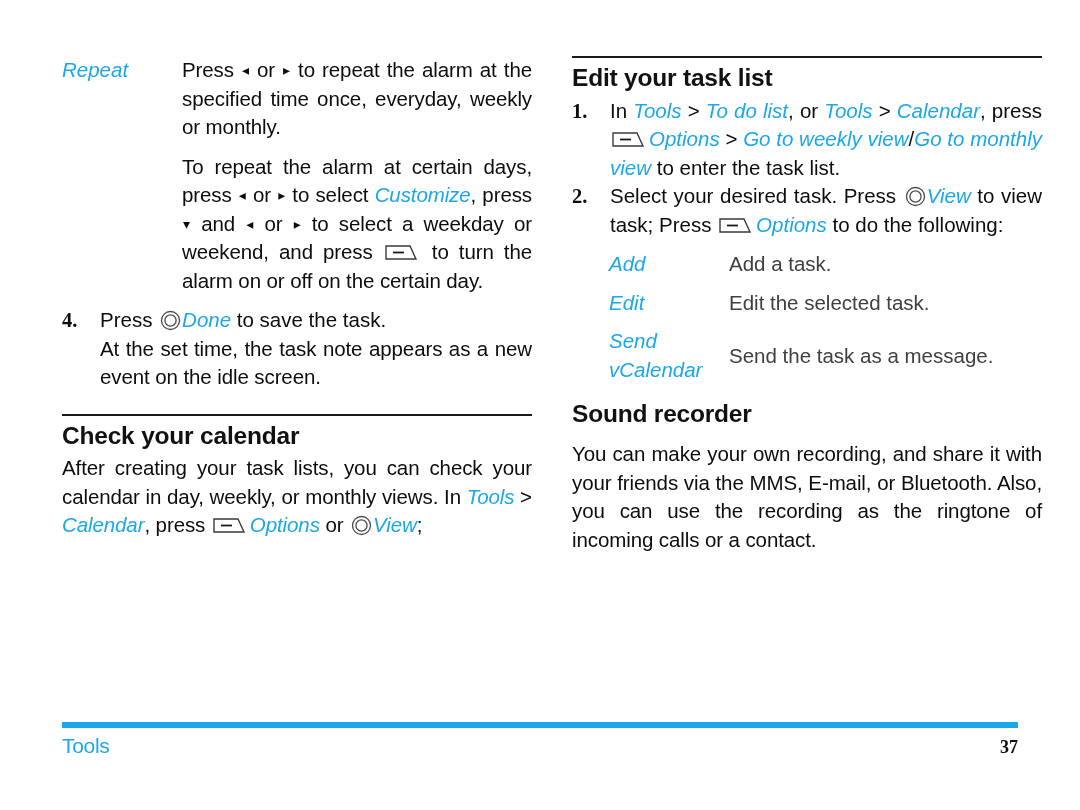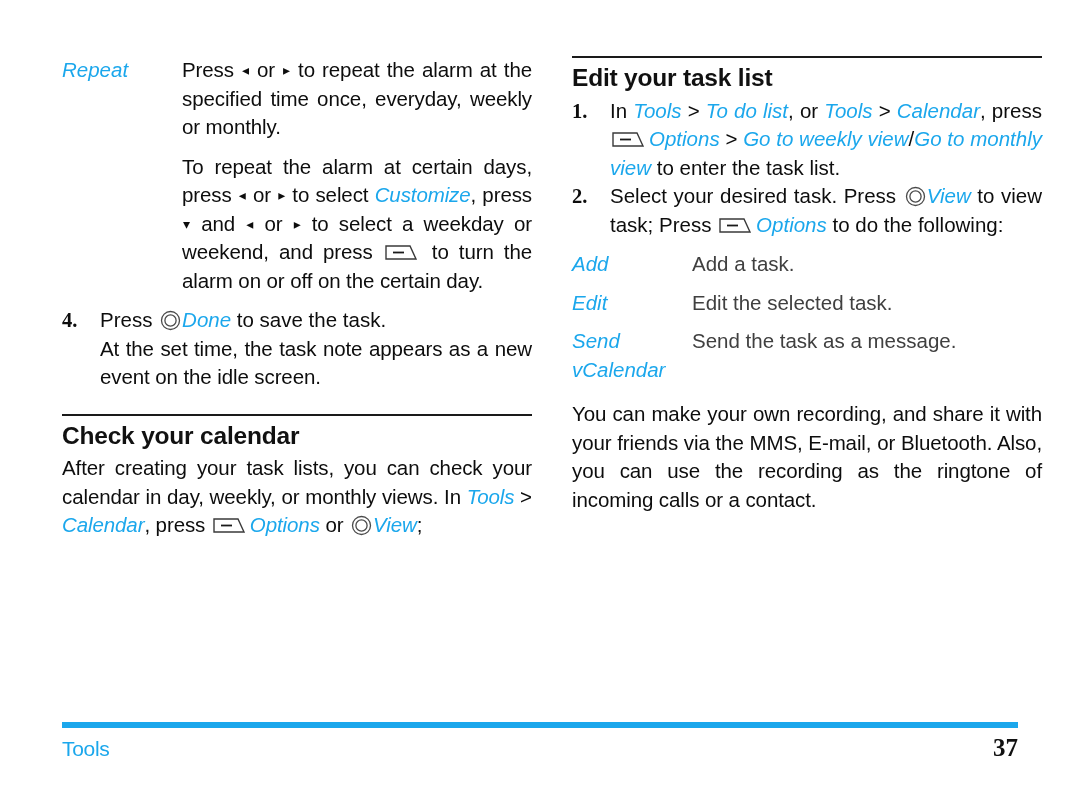--- a/index.html
+++ b/index.html
@@ -65,22 +65,23 @@
 
   
   .blue {
     color: #1BA7EC;
     font-style: italic;
   }
 
   
   .defrow {
     display: flex;
-    align-items: flex-start;
+    align-items: center;
     margin-bottom: 10px;
+    margin-left: 37px;
   }
   .defrow .term {
     width: 120px;
     flex: 0 0 120px;
     font-size: 20.5px;
     line-height: 28.5px;
     color: #1BA7EC;
     font-style: italic;
   }
   .defrow .desc {
@@ -175,21 +176,21 @@
     justify-content: space-between;
     align-items: baseline;
     margin-top: 6px;
   }
   .footer-label {
     font-size: 21px;
     color: #1BA7EC;
     letter-spacing: -0.3px;
   }
   .footer-page {
-    font-size: 25px;
+    font-size: 18px;
     font-weight: bold;
     color: #111111;
     font-family: "Liberation Serif", serif;
   }
 </style>
 </head>
 <body>
 
 <div class="page">
 
@@ -274,20 +275,21 @@
 
         <div class="defrow">
           <div class="term">Send vCalendar</div>
           <div class="desc">Send the task as a message.</div>
         </div>
 
       </div>
     </div>
 
     <div class="gap-md">
+      <h2 class="section-head">Sound recorder</h2>
       <p class="para gap-sm">You can make your own recording, and share it with your friends via the MMS, E-mail, or Bluetooth. Also, you can use the recording as the ringtone of incoming calls or a contact.</p>
     </div>
 
   </div>
 
   <div class="footer">
     <div class="footer-rule"></div>
     <div class="footer-inner">
       <div class="footer-label">Tools</div>
       <div class="footer-page">37</div>

